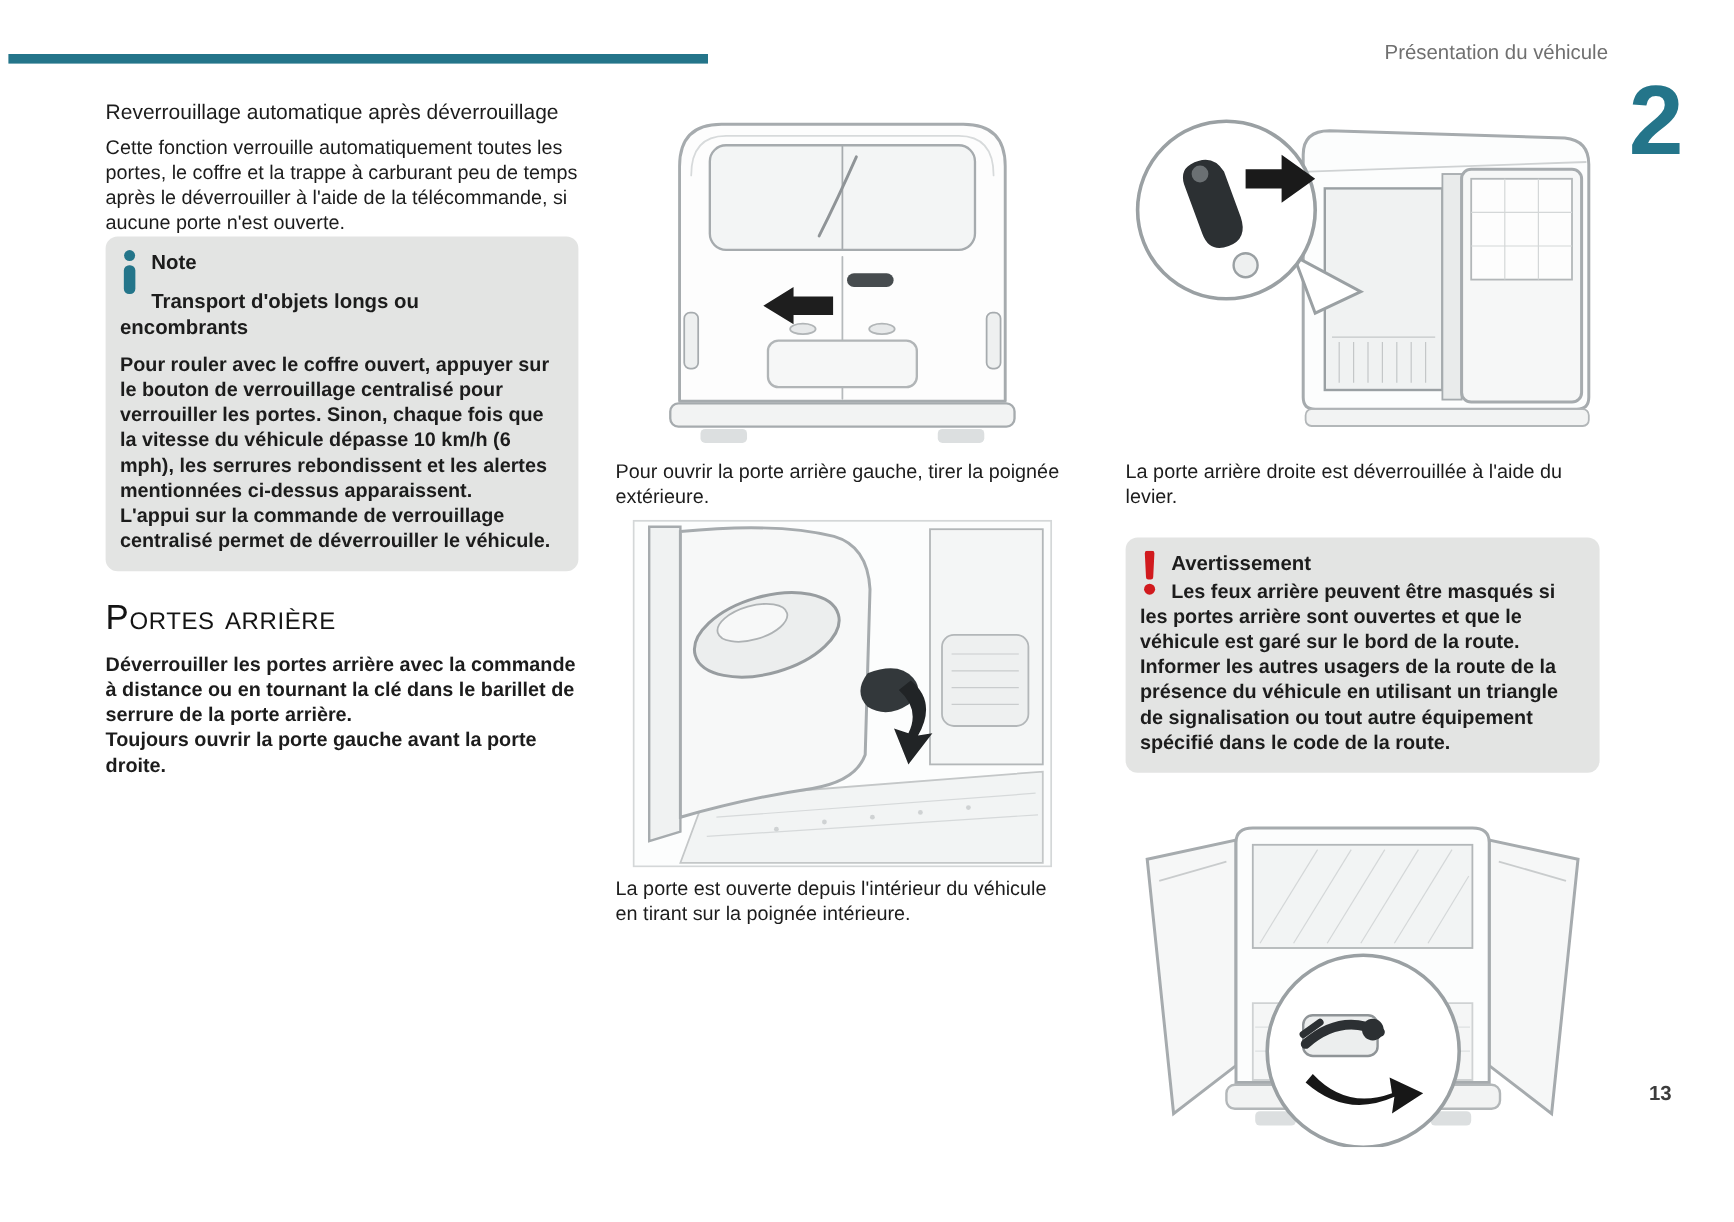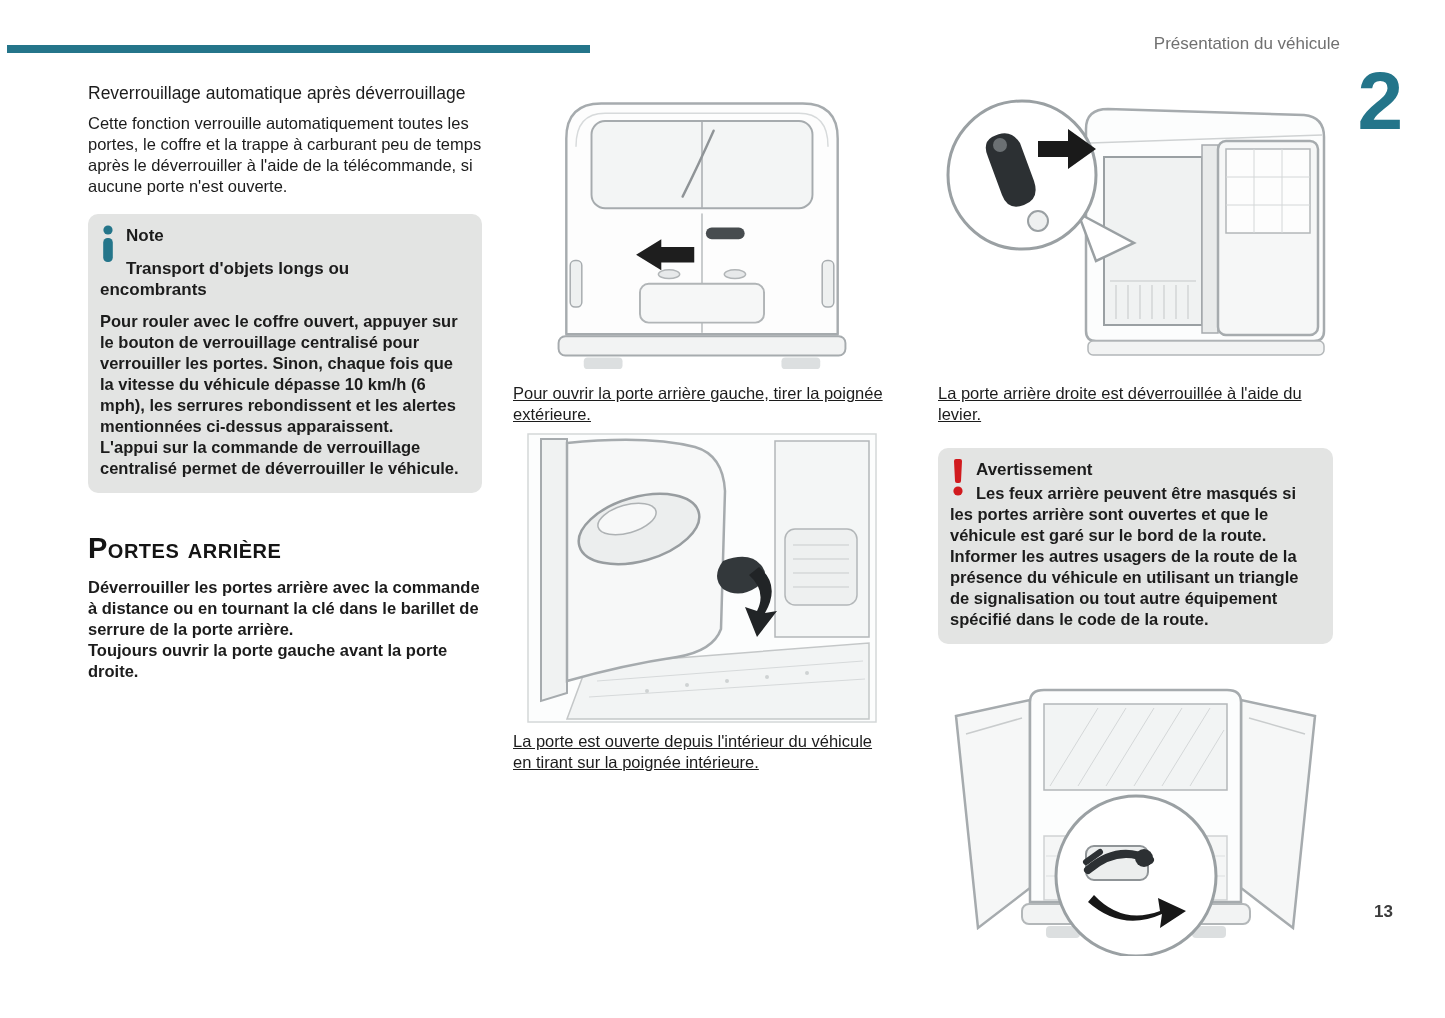--- a/index.html
+++ b/index.html
@@ -25,39 +25,39 @@
   .col-mid{left:513px;width:378px;}
   .col-right{left:938px;width:395px;}
 
   p, h3, h2{margin:0;}
   .body-text{font-size:16.5px;line-height:21px;}
   .preline{white-space:pre-line;font-weight:bold;}
 
   .h-bold{font-size:17.5px;line-height:22px;font-weight:normal;}
   .intro{margin-top:9px;}
 
-  .info-box{position:relative;margin-top:17px;background:var(--note-bg);border-radius:10px;
+  .info-box{position:relative;background:var(--note-bg);border-radius:10px;
     padding:11px 12px 14px 12px;}
   .info-box .box-title{font-size:17px;font-weight:bold;margin-left:26px;line-height:22px;}
   .note-subtitle{font-size:17px;font-weight:bold;line-height:21px;margin-top:11px;text-indent:26px;}
   .note-body{margin-top:11px;}
   .warn-body{margin-top:2px;text-indent:26px;}
 
   .box-icon{position:absolute;left:13px;top:11px;width:14px;height:38px;}
 
-  .section-heading{margin-top:40px;font-size:29px;line-height:30px;font-variant:small-caps;
-    letter-spacing:0.5px;font-weight:bold;color:#141414;}
+  .section-heading{margin-top:24px;font-size:29px;line-height:30px;font-variant:small-caps;
+    letter-spacing:0.5px;font-weight:normal;color:#141414;}
   .section-body{margin-top:14px;}
 
   figure{margin:0;display:flex;justify-content:center;align-items:center;}
   .fig-1{height:292px;}
   .fig-2{height:290px;margin-top:8px;}
   .fig-3{height:292px;}
   .fig-4{height:315px;margin-top:12px;}
-  .caption{margin-top:6px;text-decoration:underline;}
+  .caption{margin-top:6px;}
   .cap-2{margin-top:8px;}
 
   .warning-box{margin-top:23px;}
 
   .page-number{position:absolute;right:52px;bottom:34px;font-size:17px;font-weight:bold;color:#3c3c3c;}
 
   svg{display:block;}
 </style>
 </head>
 <body>

